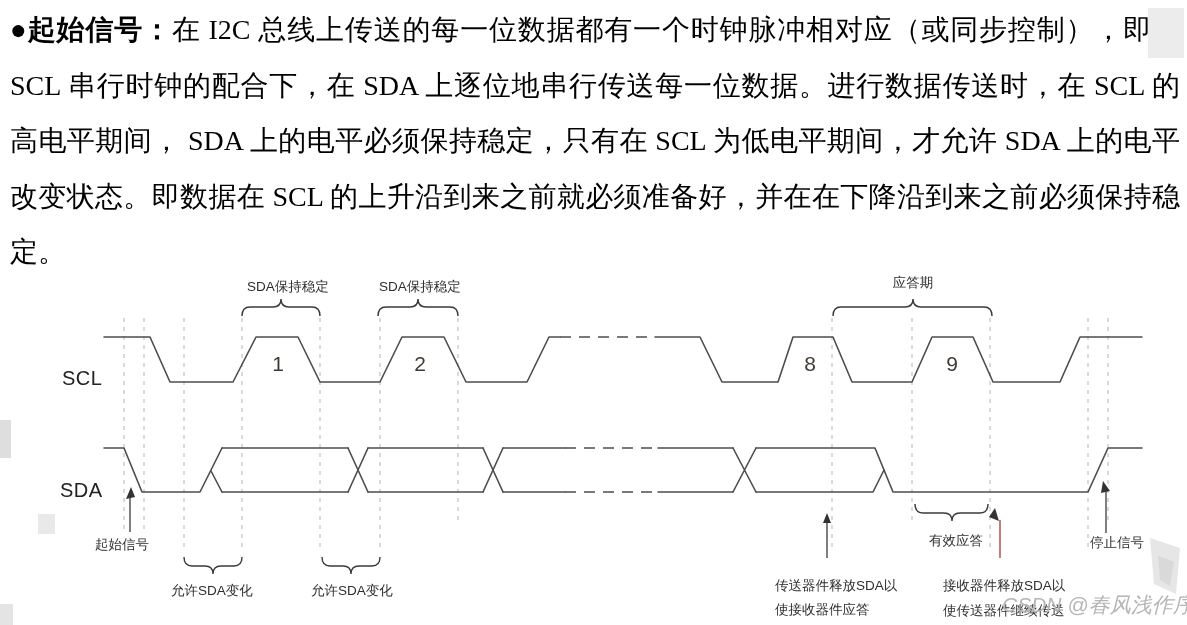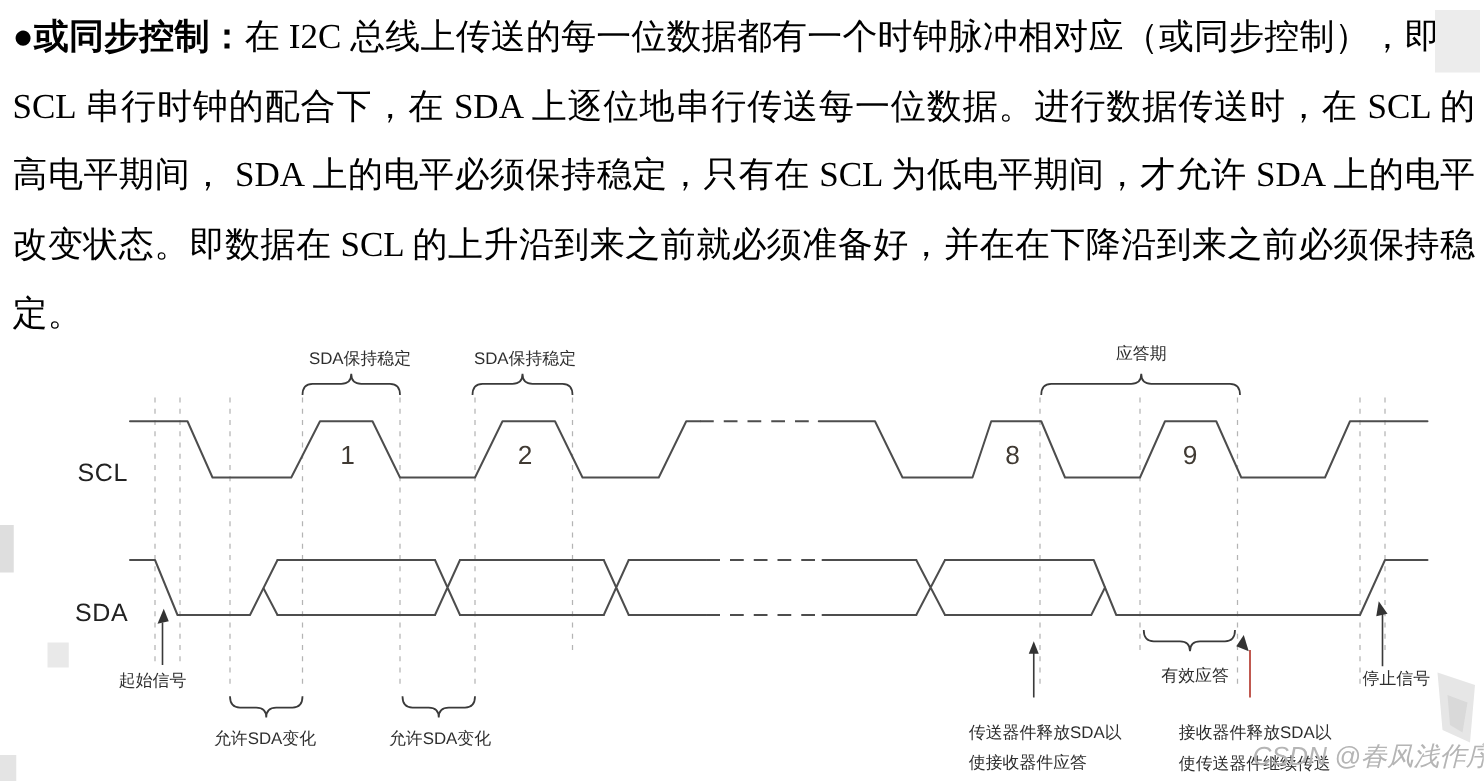--- a/index.html
+++ b/index.html
@@ -21,21 +21,21 @@
   .sig{font-family:"Liberation Sans",sans-serif;font-size:20px;fill:#222;letter-spacing:0.5px;}
   .digit{font-family:"Liberation Sans",sans-serif;font-size:21px;fill:#403a33;}
   .wmark{font-family:"Liberation Sans",sans-serif;font-size:21px;font-style:italic;fill:#b5b5b5;}
   .artifact{stroke:none;}
 </style>
 </head>
 <body>
 
 <div class="page">
 
-  <p class="intro"><span>●</span><span class="hd">或同步控制：</span><span>在 I2C 总线上传送的每一位数据都有一个时钟脉冲相对应（或同步控制），即在 SCL 串行时钟的配合下，在 SDA 上逐位地串行传送每一位数据。进行数据传送时，在 SCL 的高电平期间， SDA 上的电平必须保持稳定，只有在 SCL 为低电平期间，才允许 SDA 上的电平改变状态。即数据在 SCL 的上升沿到来之前就必须准备好，并在在下降沿到来之前必须保持稳定。</span></p>
+  <p class="intro"><span>●</span><span class="hd">起始信号：</span><span>在 I2C 总线上传送的每一位数据都有一个时钟脉冲相对应（或同步控制），即在 SCL 串行时钟的配合下，在 SDA 上逐位地串行传送每一位数据。进行数据传送时，在 SCL 的高电平期间， SDA 上的电平必须保持稳定，只有在 SCL 为低电平期间，才允许 SDA 上的电平改变状态。即数据在 SCL 的上升沿到来之前就必须准备好，并在在下降沿到来之前必须保持稳定。</span></p>
 
   <svg class="diagram" viewBox="0 0 1187 625">
 
     <rect class="artifact" x="1148" y="8" width="36" height="50" fill="#ececec"></rect>
     <rect class="artifact" x="0" y="420" width="11" height="38" fill="#dedede"></rect>
     <rect class="artifact" x="38" y="514" width="17" height="20" fill="#e9e9e9"></rect>
     <rect class="artifact" x="0" y="604" width="13" height="21" fill="#e4e4e4"></rect>
     <polygon class="artifact" points="1150,538 1180,548 1176,594 1154,584" fill="#e6e6e6"></polygon>
     <polygon class="artifact" points="1158,556 1174,562 1170,586 1160,580" fill="#d9d9d9"></polygon>
 

